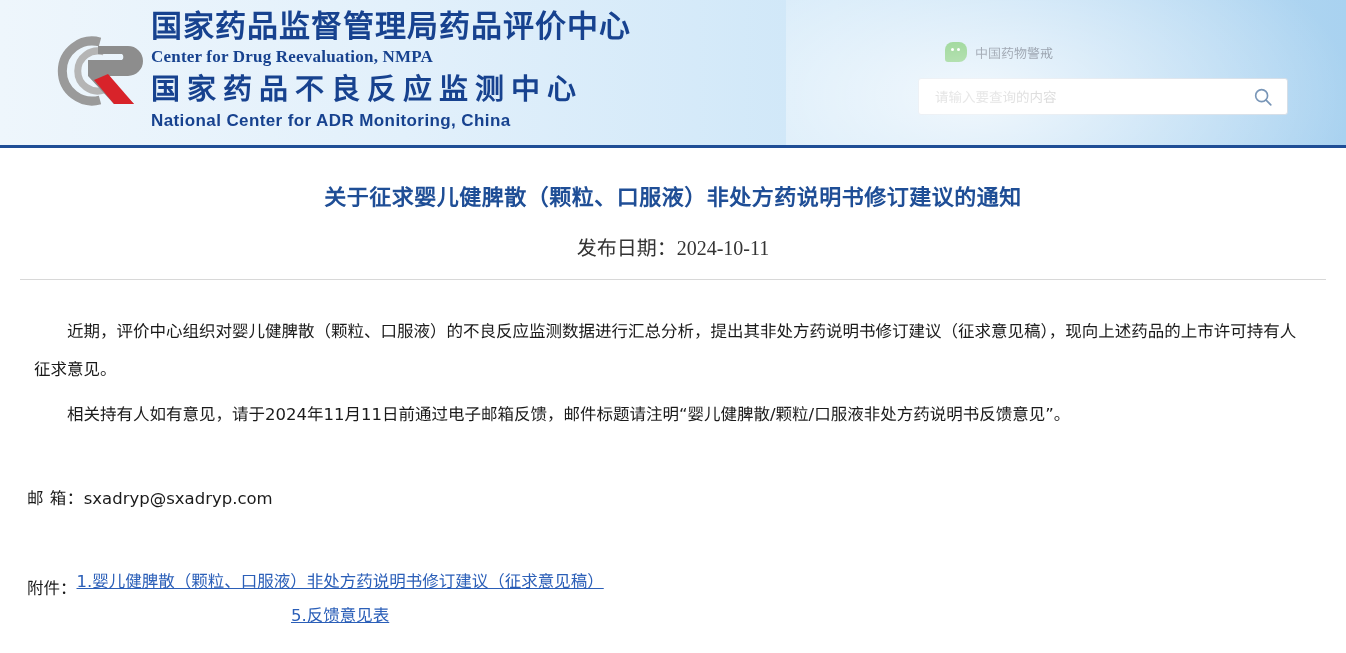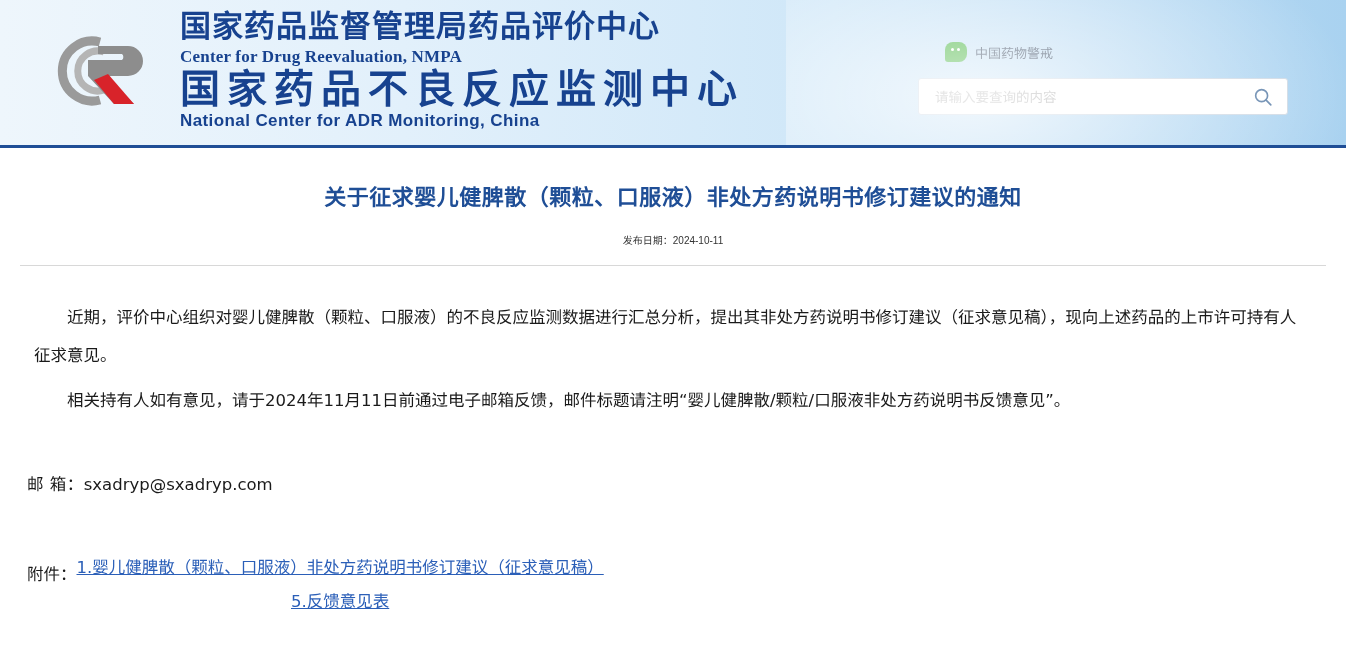--- a/index.html
+++ b/index.html
@@ -41,21 +41,21 @@
   .logo-mark {
     position: absolute;
     left: 42px;
     top: 30px;
     width: 120px;
     height: 82px;
   }
 
   .title-block {
     position: absolute;
-    left: 180px;
+    left: 151px;
     top: 6px;
     color: #1a3c8c;
   }
   .cn-title-1 {
     font-family: "DejaVu Sans", "Liberation Sans", sans-serif;
     font-size: 31px;
     font-weight: bold;
     letter-spacing: 1px;
     color: #17428f;
     line-height: 40px;
@@ -65,21 +65,21 @@
     font-family: "Liberation Serif", "DejaVu Serif", serif;
     font-size: 17px;
     font-weight: bold;
     color: #17428f;
     line-height: 22px;
     letter-spacing: 0.2px;
     white-space: nowrap;
   }
   .cn-title-2 {
     font-family: "DejaVu Sans", "Liberation Sans", sans-serif;
-    font-size: 40px;
+    font-size: 29px;
     font-weight: bold;
     color: #17428f;
     line-height: 42px;
     letter-spacing: 7px;
     white-space: nowrap;
   }
   .en-title-2 {
     font-family: Liberation Sans, sans-serif;
     font-size: 17px;
     font-weight: bold;
@@ -168,23 +168,23 @@
     font-family: "DejaVu Sans", "Liberation Sans", sans-serif;
     font-size: 22px;
     font-weight: bold;
     color: #1f4e96;
     letter-spacing: 0.5px;
     line-height: 32px;
   }
   .doc-date {
     margin-top: 18px;
     text-align: center;
-    font-size: 10px;
+    font-size: 20px;
     color: #333333;
-    font-family: Liberation Sans, sans-serif;
+    font-family: Liberation Serif, serif;
   }
   .divider {
     margin: 18px auto 0;
     width: 1306px;
     height: 1px;
     background: #d8d8d8;
   }
 
   .doc-content {
     width: 1300px;

